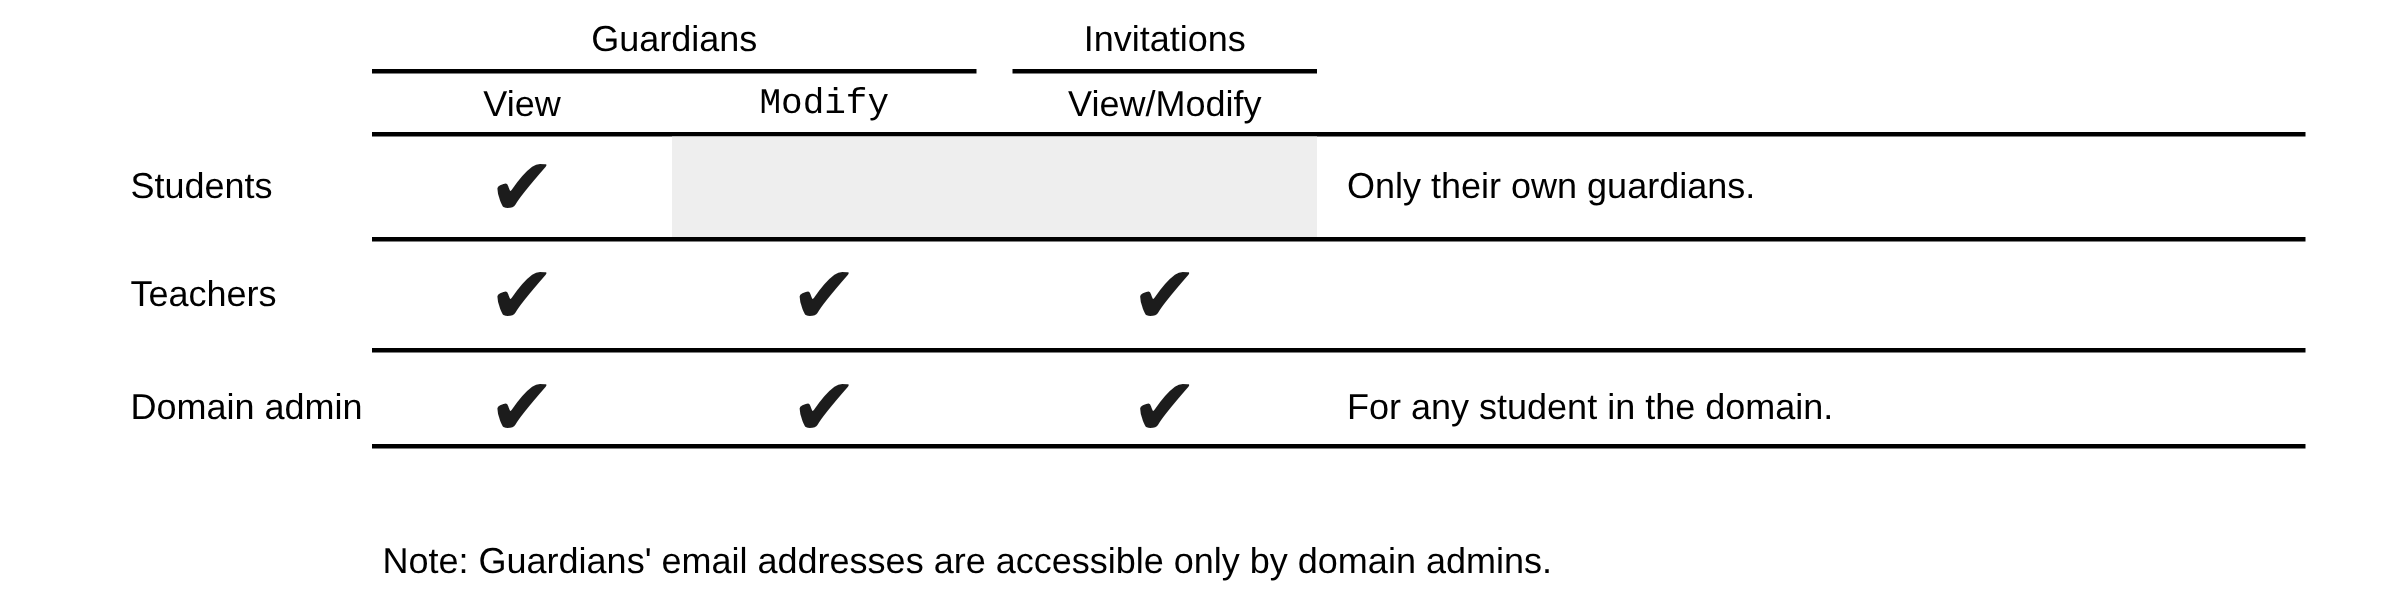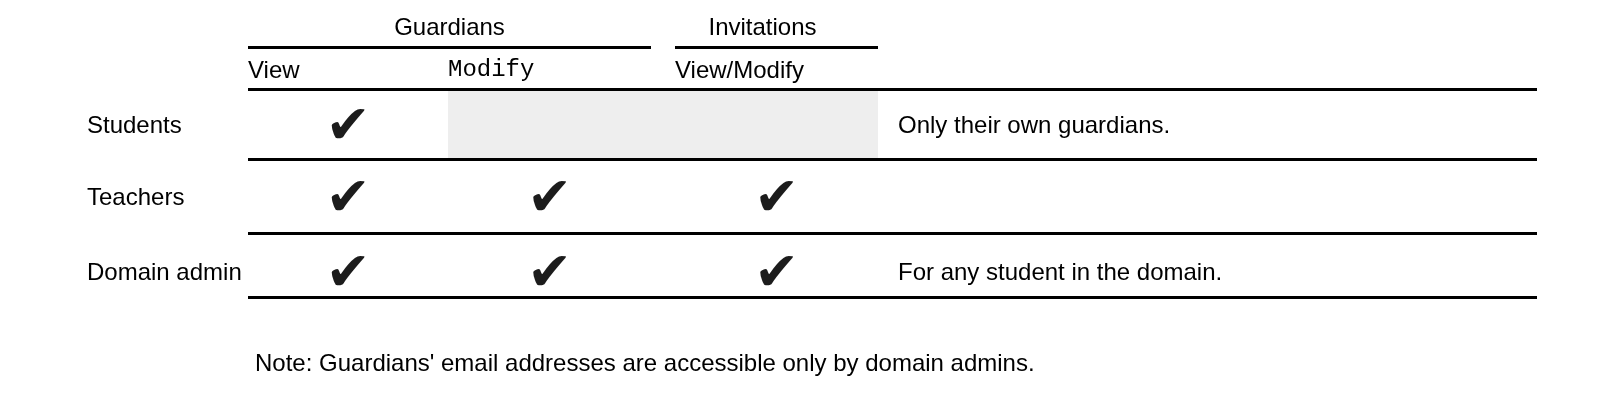--- a/index.html
+++ b/index.html
@@ -41,25 +41,26 @@
   .c-vm     { left: 675px; width: 203px; }
 
   
   .group-label {
     position: absolute;
     top: 12px;
     line-height: 30px;
     text-align: center;
   }
   .group-guardians { left: 248px; width: 403px; }
-  .group-invitations { left: 661px; width: 203px; }
+  .group-invitations { left: 675px; width: 203px; }
   .sub-header {
     position: absolute;
     top: 56px;
     line-height: 28px;
+    text-align: center;
   }
 
   
   .row { position: absolute; left: 0; width: 1600px; }
   .row-students { top: 91px; height: 67px; }
   .row-teachers { top: 161px; height: 71px; }
   .row-domain   { top: 235px; height: 73px; }
 
   .row > div { position: absolute; top: 0; height: 100%; }
 
@@ -83,21 +84,21 @@
   }
   .row-note {
     left: 898px; width: 660px;
     display: flex; align-items: center;
     line-height: 31px;
   }
 
   
   .footnote {
     position: absolute;
-    left: 255px; top: 349px;
+    left: 255px; top: 361px;
     line-height: 27px;
   }
 </style>
 </head>
 <body>
 
 <div class="canvas">
 
   <div class="group-label group-guardians">Guardians</div>
   <div class="group-label group-invitations">Invitations</div>

